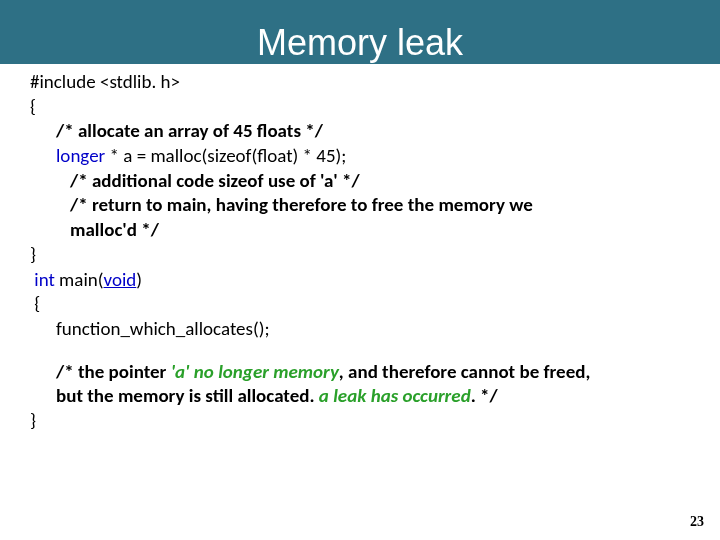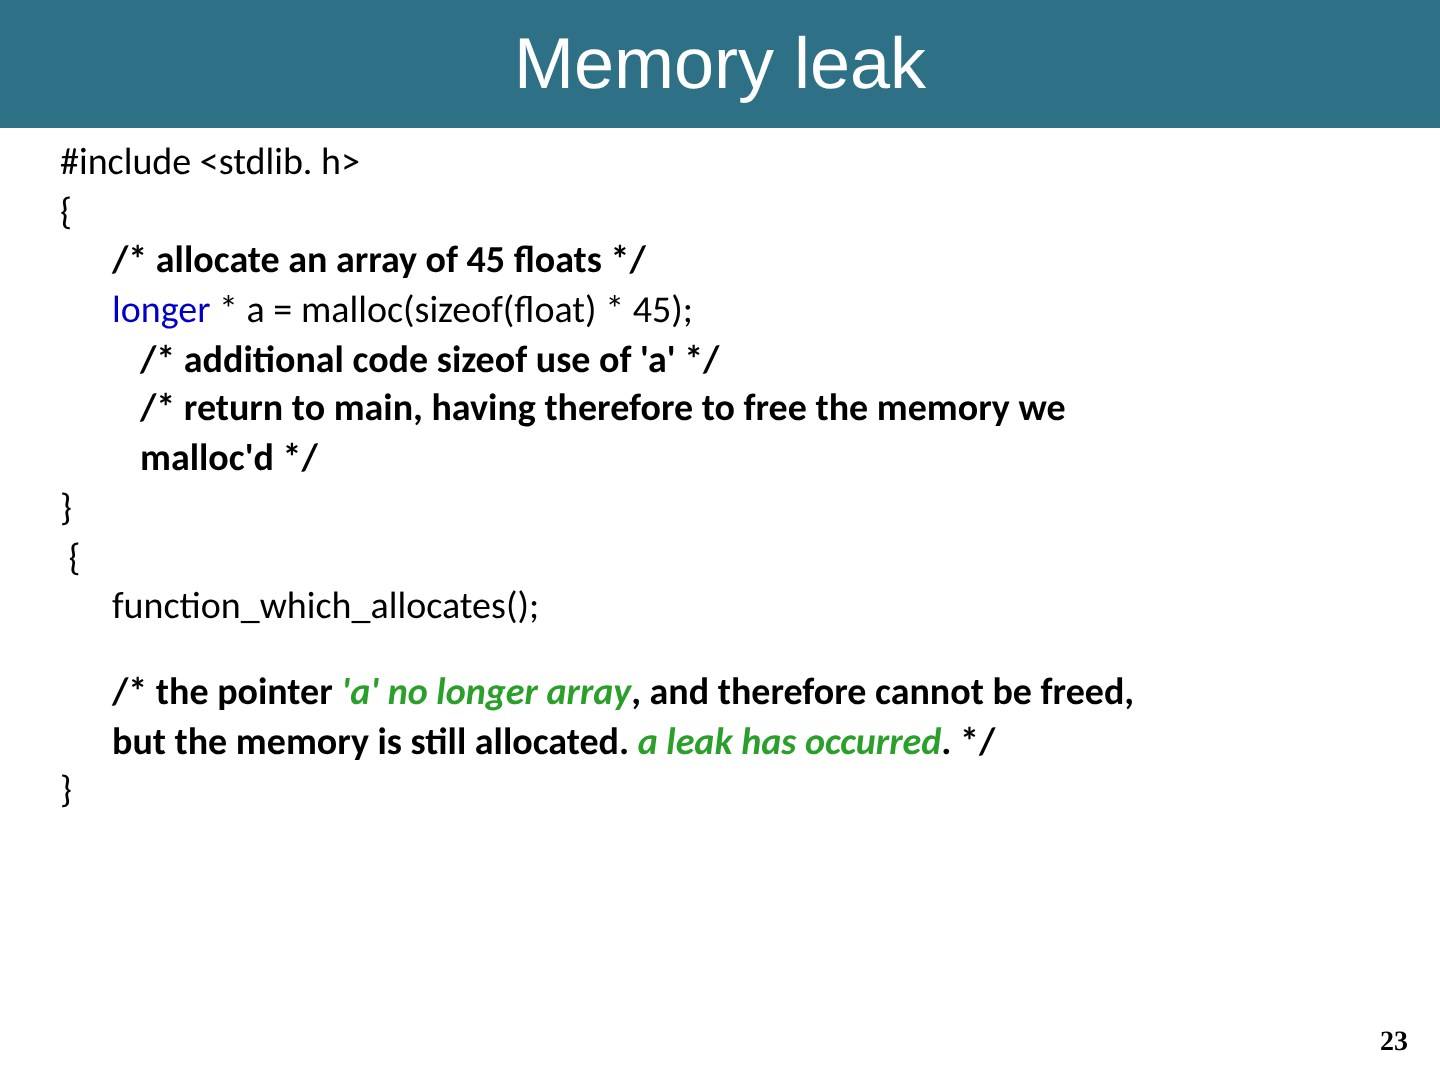--- a/index.html
+++ b/index.html
@@ -9,21 +9,21 @@
     background: #ffffff;
     font-family: "Calibri", "Segoe UI", sans-serif;
     position: relative;
     overflow: hidden;
   }
   .title-bar {
     width: 100%;
     height: 64px;
     background: #2e7085;
     display: flex;
-    align-items: center;
+    align-items: flex-end;
     justify-content: center;
   }
   .title-bar h1 {
     color: #ffffff;
     font-family: "Comic Sans MS", "Comic Sans", cursive, sans-serif;
     font-weight: 400;
     font-size: 36px;
   }
   .code {
     padding: 6px 30px 0 30px;
@@ -58,21 +58,22 @@
 
 <div class="code">
   <div class="line"><span>#include &lt;stdlib. h&gt;</span></div>
   <div class="line">{</div>
   <div class="line i1"><span class="com">/* allocate an array of 45 floats */</span></div>
   <div class="line i1"><span class="kw">longer</span><span> * a = malloc(sizeof(float) * 45);</span></div>
   <div class="line i2"><span class="com">/* additional code sizeof use of 'a' */</span></div>
   <div class="line i2"><span class="com">/* return to main, having therefore to free the memory we</span></div>
   <div class="line i2"><span class="com">malloc'd */</span></div>
   <div class="line">}</div>
+  <div class="line"> <span class="kw">int</span><span> main(</span><span class="uvoid">void</span><span>)</span></div>
   <div class="line"> {</div>
   <div class="line i1">function_which_allocates();</div>
   <div class="gap"></div>
-  <div class="line i1"><span class="com">/* the pointer </span><span class="com-em">'a' no longer array</span><span class="com">, and therefore cannot be freed,</span></div>
+  <div class="line i1"><span class="com">/* the pointer </span><span class="com-em">'a' no longer memory</span><span class="com">, and therefore cannot be freed,</span></div>
   <div class="line i1"><span class="com">but the memory is still allocated. </span><span class="com-em">a leak has occurred</span><span class="com">. */</span></div>
   <div class="line">}</div>
 </div>
 
 <div class="page-num">23</div>
 
 </body></html>

